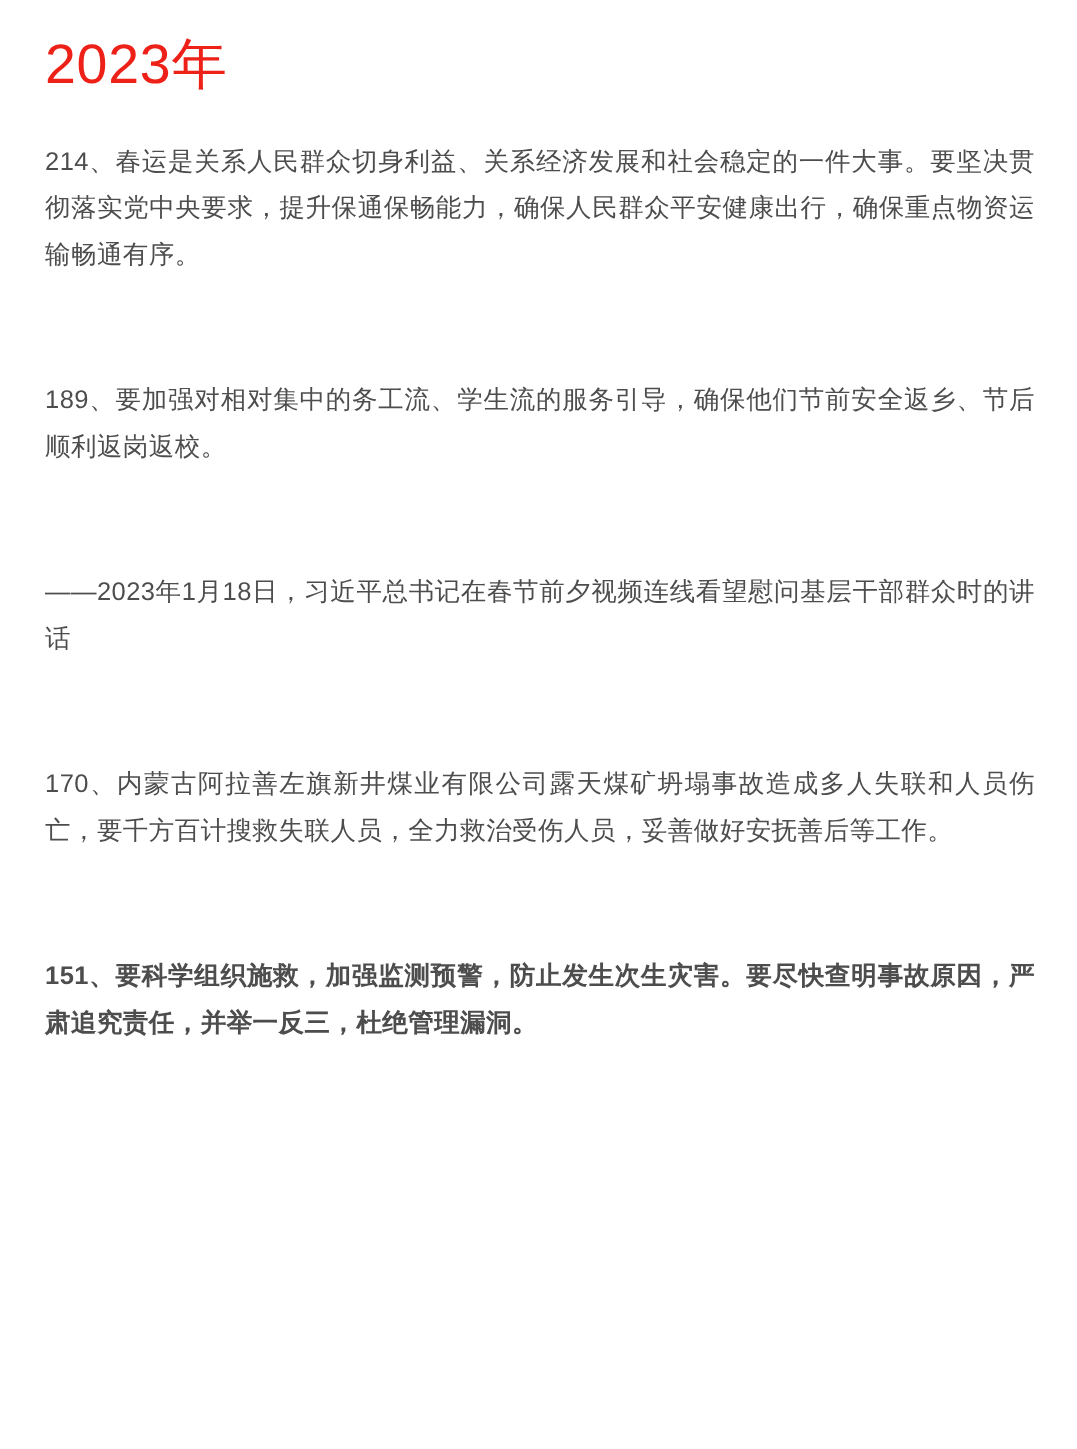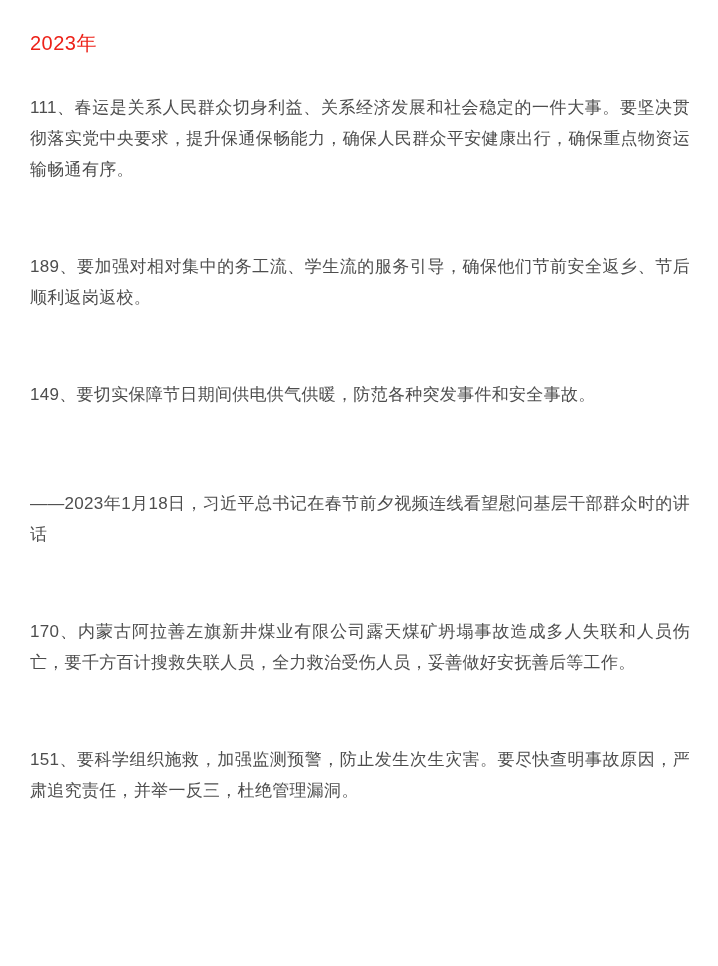--- a/index.html
+++ b/index.html
@@ -15,54 +15,54 @@
   }
   .page {
     box-sizing: border-box;
     width: 718px;
     height: 966px;
     padding: 24px 28px 0 30px;
     background: #ffffff;
   }
   .year-heading {
     margin: 0 0 30px 0;
-    font-size: 20px;
+    font-size: 37px;
     line-height: 38px;
     font-weight: 400;
     color: #ed2118;
     letter-spacing: 0.5px;
   }
   .para {
     margin: 0 0 66px 0;
     font-size: 17px;
     line-height: 31px;
     font-weight: 400;
     color: #4d4d4d;
     letter-spacing: 0.3px;
     text-align: justify;
     text-justify: inter-ideograph;
   }
   .para.gap-lg {
     margin-bottom: 78px;
   }
   .para:last-child {
     margin-bottom: 0;
+    font-weight: bold;
   }
 </style>
 </head>
 <body>
 
 <div class="page">
   <h1 class="year-heading">2023年</h1>
 
-  <p class="para">111、春运是关系人民群众切身利益、关系经济发展和社会稳定的一件大事。要坚决贯彻落实党中央要求，提升保通保畅能力，确保人民群众平安健康出行，确保重点物资运输畅通有序。</p>
+  <p class="para">214、春运是关系人民群众切身利益、关系经济发展和社会稳定的一件大事。要坚决贯彻落实党中央要求，提升保通保畅能力，确保人民群众平安健康出行，确保重点物资运输畅通有序。</p>
 
 
   <p class="para">189、要加强对相对集中的务工流、学生流的服务引导，确保他们节前安全返乡、节后顺利返岗返校。</p>
 
-  <p class="para gap-lg">149、要切实保障节日期间供电供气供暖，防范各种突发事件和安全事故。</p>
 
   <p class="para">——2023年1月18日，习近平总书记在春节前夕视频连线看望慰问基层干部群众时的讲话</p>
 
   <p class="para">170、内蒙古阿拉善左旗新井煤业有限公司露天煤矿坍塌事故造成多人失联和人员伤亡，要千方百计搜救失联人员，全力救治受伤人员，妥善做好安抚善后等工作。</p>
 
   <p class="para">151、要科学组织施救，加强监测预警，防止发生次生灾害。要尽快查明事故原因，严肃追究责任，并举一反三，杜绝管理漏洞。</p>
 </div>
 
 </body></html>

